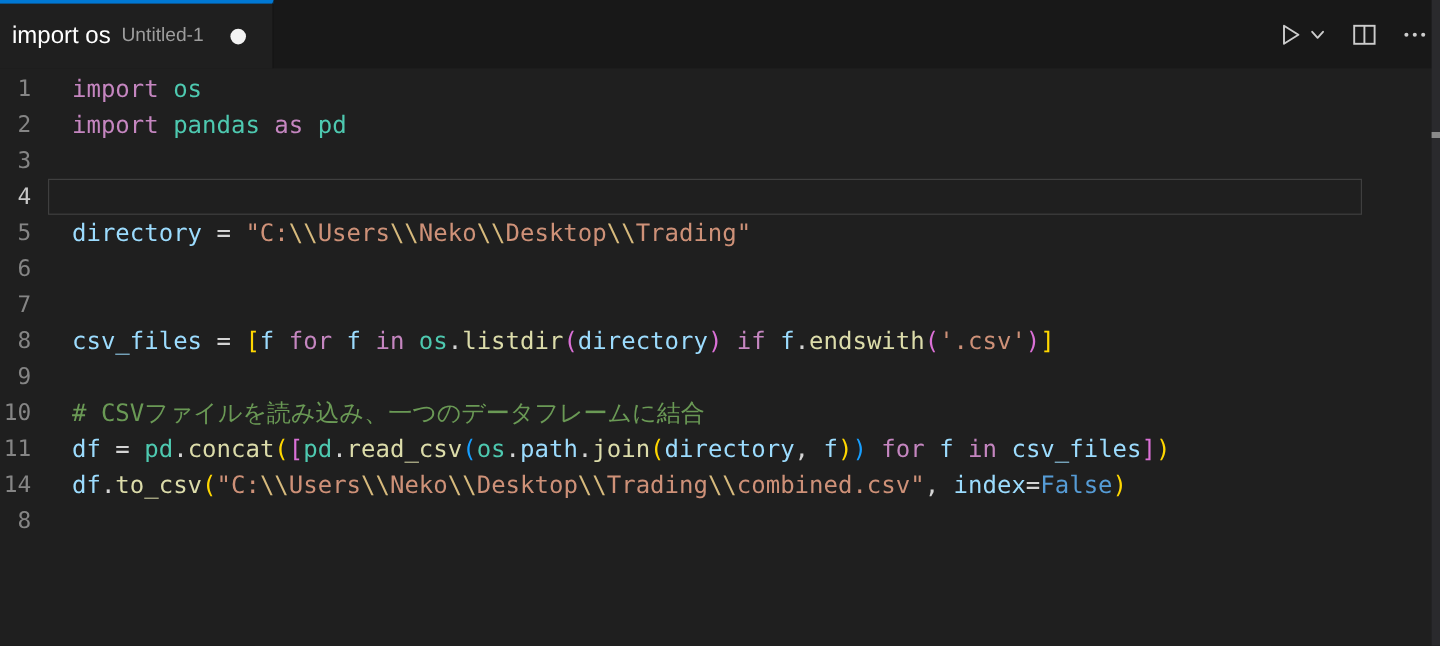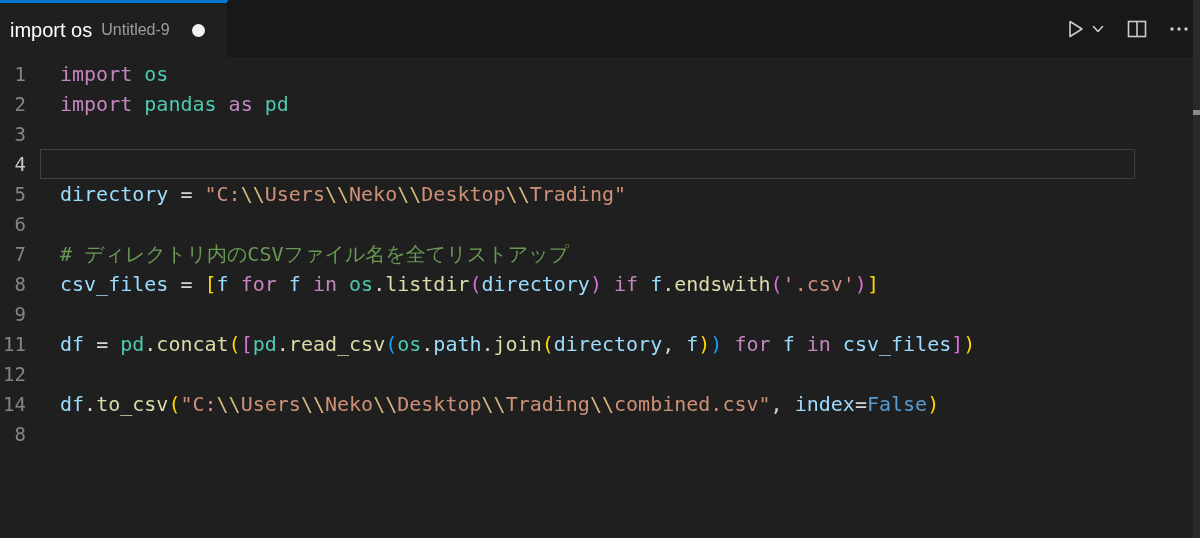--- a/index.html
+++ b/index.html
@@ -68,21 +68,21 @@
   }
 </style>
 </head>
 <body>
 
 <div>
 
   <div class="tabbar">
     <div class="tab">
       <span class="tab-title">import os</span>
-      <span class="tab-desc">Untitled-9</span>
+      <span class="tab-desc">Untitled-1</span>
       <span class="tab-dot"></span>
     </div>
 
     <div class="actions">
       <div class="act-btn">
         <span>
           <svg width="24" height="24" viewBox="0 0 24 24">
             <path d="M7 4.5 L19 12 L7 19.5 Z" fill="none" stroke="#cccccc" stroke-width="1.6" stroke-linejoin="round"></path>
           </svg>
         </span>
@@ -115,25 +115,25 @@
   </div>
 
   <div class="editor">
     <div class="rows" id="code-rows">
         <div class="code-row"><div class="gutter">1</div><div class="code-text"><span style="color: rgb(197, 134, 192);">import</span><span style="color: rgb(212, 212, 212);"> </span><span style="color: rgb(78, 201, 176);">os</span></div></div>
         <div class="code-row"><div class="gutter">2</div><div class="code-text"><span style="color: rgb(197, 134, 192);">import</span><span style="color: rgb(212, 212, 212);"> </span><span style="color: rgb(78, 201, 176);">pandas</span><span style="color: rgb(212, 212, 212);"> </span><span style="color: rgb(197, 134, 192);">as</span><span style="color: rgb(212, 212, 212);"> </span><span style="color: rgb(78, 201, 176);">pd</span></div></div>
         <div class="code-row"><div class="gutter">3</div><div class="code-text"></div></div>
         <div class="code-row current"><div class="cur-line-box"></div><div class="gutter">4</div></div>
         <div class="code-row"><div class="gutter">5</div><div class="code-text"><span style="color: rgb(156, 220, 254);">directory</span><span style="color: rgb(212, 212, 212);"> = </span><span style="color: rgb(206, 145, 120);">"C:</span><span style="color: rgb(215, 186, 125);">\\</span><span style="color: rgb(206, 145, 120);">Users</span><span style="color: rgb(215, 186, 125);">\\</span><span style="color: rgb(206, 145, 120);">Neko</span><span style="color: rgb(215, 186, 125);">\\</span><span style="color: rgb(206, 145, 120);">Desktop</span><span style="color: rgb(215, 186, 125);">\\</span><span style="color: rgb(206, 145, 120);">Trading"</span></div></div>
         <div class="code-row"><div class="gutter">6</div><div class="code-text"></div></div>
-        <div class="code-row"><div class="gutter">7</div><div class="code-text"><span style="color: rgb(106, 153, 85);"># ディレクトリ内のCSVファイル名を全てリストアップ</span></div></div>
+        <div class="code-row"><div class="gutter">7</div></div>
         <div class="code-row"><div class="gutter">8</div><div class="code-text"><span style="color: rgb(156, 220, 254);">csv_files</span><span style="color: rgb(212, 212, 212);"> = </span><span style="color: rgb(255, 215, 0);">[</span><span style="color: rgb(156, 220, 254);">f</span><span style="color: rgb(212, 212, 212);"> </span><span style="color: rgb(197, 134, 192);">for</span><span style="color: rgb(212, 212, 212);"> </span><span style="color: rgb(156, 220, 254);">f</span><span style="color: rgb(212, 212, 212);"> </span><span style="color: rgb(197, 134, 192);">in</span><span style="color: rgb(212, 212, 212);"> </span><span style="color: rgb(78, 201, 176);">os</span><span style="color: rgb(212, 212, 212);">.</span><span style="color: rgb(220, 220, 170);">listdir</span><span style="color: rgb(218, 112, 214);">(</span><span style="color: rgb(156, 220, 254);">directory</span><span style="color: rgb(218, 112, 214);">)</span><span style="color: rgb(212, 212, 212);"> </span><span style="color: rgb(197, 134, 192);">if</span><span style="color: rgb(212, 212, 212);"> </span><span style="color: rgb(156, 220, 254);">f</span><span style="color: rgb(212, 212, 212);">.</span><span style="color: rgb(220, 220, 170);">endswith</span><span style="color: rgb(218, 112, 214);">(</span><span style="color: rgb(206, 145, 120);">'.csv'</span><span style="color: rgb(218, 112, 214);">)</span><span style="color: rgb(255, 215, 0);">]</span></div></div>
         <div class="code-row"><div class="gutter">9</div><div class="code-text"></div></div>
+        <div class="code-row"><div class="gutter">10</div><div class="code-text"><span style="color: rgb(106, 153, 85);"># CSVファイルを読み込み、一つのデータフレームに結合</span></div></div>
         <div class="code-row"><div class="gutter">11</div><div class="code-text"><span style="color: rgb(156, 220, 254);">df</span><span style="color: rgb(212, 212, 212);"> = </span><span style="color: rgb(78, 201, 176);">pd</span><span style="color: rgb(212, 212, 212);">.</span><span style="color: rgb(220, 220, 170);">concat</span><span style="color: rgb(255, 215, 0);">(</span><span style="color: rgb(218, 112, 214);">[</span><span style="color: rgb(78, 201, 176);">pd</span><span style="color: rgb(212, 212, 212);">.</span><span style="color: rgb(220, 220, 170);">read_csv</span><span style="color: rgb(23, 159, 255);">(</span><span style="color: rgb(78, 201, 176);">os</span><span style="color: rgb(212, 212, 212);">.</span><span style="color: rgb(156, 220, 254);">path</span><span style="color: rgb(212, 212, 212);">.</span><span style="color: rgb(220, 220, 170);">join</span><span style="color: rgb(255, 215, 0);">(</span><span style="color: rgb(156, 220, 254);">directory</span><span style="color: rgb(212, 212, 212);">, </span><span style="color: rgb(156, 220, 254);">f</span><span style="color: rgb(255, 215, 0);">)</span><span style="color: rgb(23, 159, 255);">)</span><span style="color: rgb(212, 212, 212);"> </span><span style="color: rgb(197, 134, 192);">for</span><span style="color: rgb(212, 212, 212);"> </span><span style="color: rgb(156, 220, 254);">f</span><span style="color: rgb(212, 212, 212);"> </span><span style="color: rgb(197, 134, 192);">in</span><span style="color: rgb(212, 212, 212);"> </span><span style="color: rgb(156, 220, 254);">csv_files</span><span style="color: rgb(218, 112, 214);">]</span><span style="color: rgb(255, 215, 0);">)</span></div></div>
-        <div class="code-row"><div class="gutter">12</div><div class="code-text"></div></div>
         <div class="code-row"><div class="gutter">14</div><div class="code-text"><span style="color: rgb(156, 220, 254);">df</span><span style="color: rgb(212, 212, 212);">.</span><span style="color: rgb(220, 220, 170);">to_csv</span><span style="color: rgb(255, 215, 0);">(</span><span style="color: rgb(206, 145, 120);">"C:</span><span style="color: rgb(215, 186, 125);">\\</span><span style="color: rgb(206, 145, 120);">Users</span><span style="color: rgb(215, 186, 125);">\\</span><span style="color: rgb(206, 145, 120);">Neko</span><span style="color: rgb(215, 186, 125);">\\</span><span style="color: rgb(206, 145, 120);">Desktop</span><span style="color: rgb(215, 186, 125);">\\</span><span style="color: rgb(206, 145, 120);">Trading</span><span style="color: rgb(215, 186, 125);">\\</span><span style="color: rgb(206, 145, 120);">combined.csv"</span><span style="color: rgb(212, 212, 212);">, </span><span style="color: rgb(156, 220, 254);">index</span><span style="color: rgb(212, 212, 212);">=</span><span style="color: rgb(86, 156, 214);">False</span><span style="color: rgb(255, 215, 0);">)</span></div></div>
         <div class="code-row"><div class="gutter">8</div><div class="code-text"></div></div>
       </div>
   </div>
 
   <div class="ruler">
     <div class="ruler-marker"></div>
   </div>
 
 </div>

